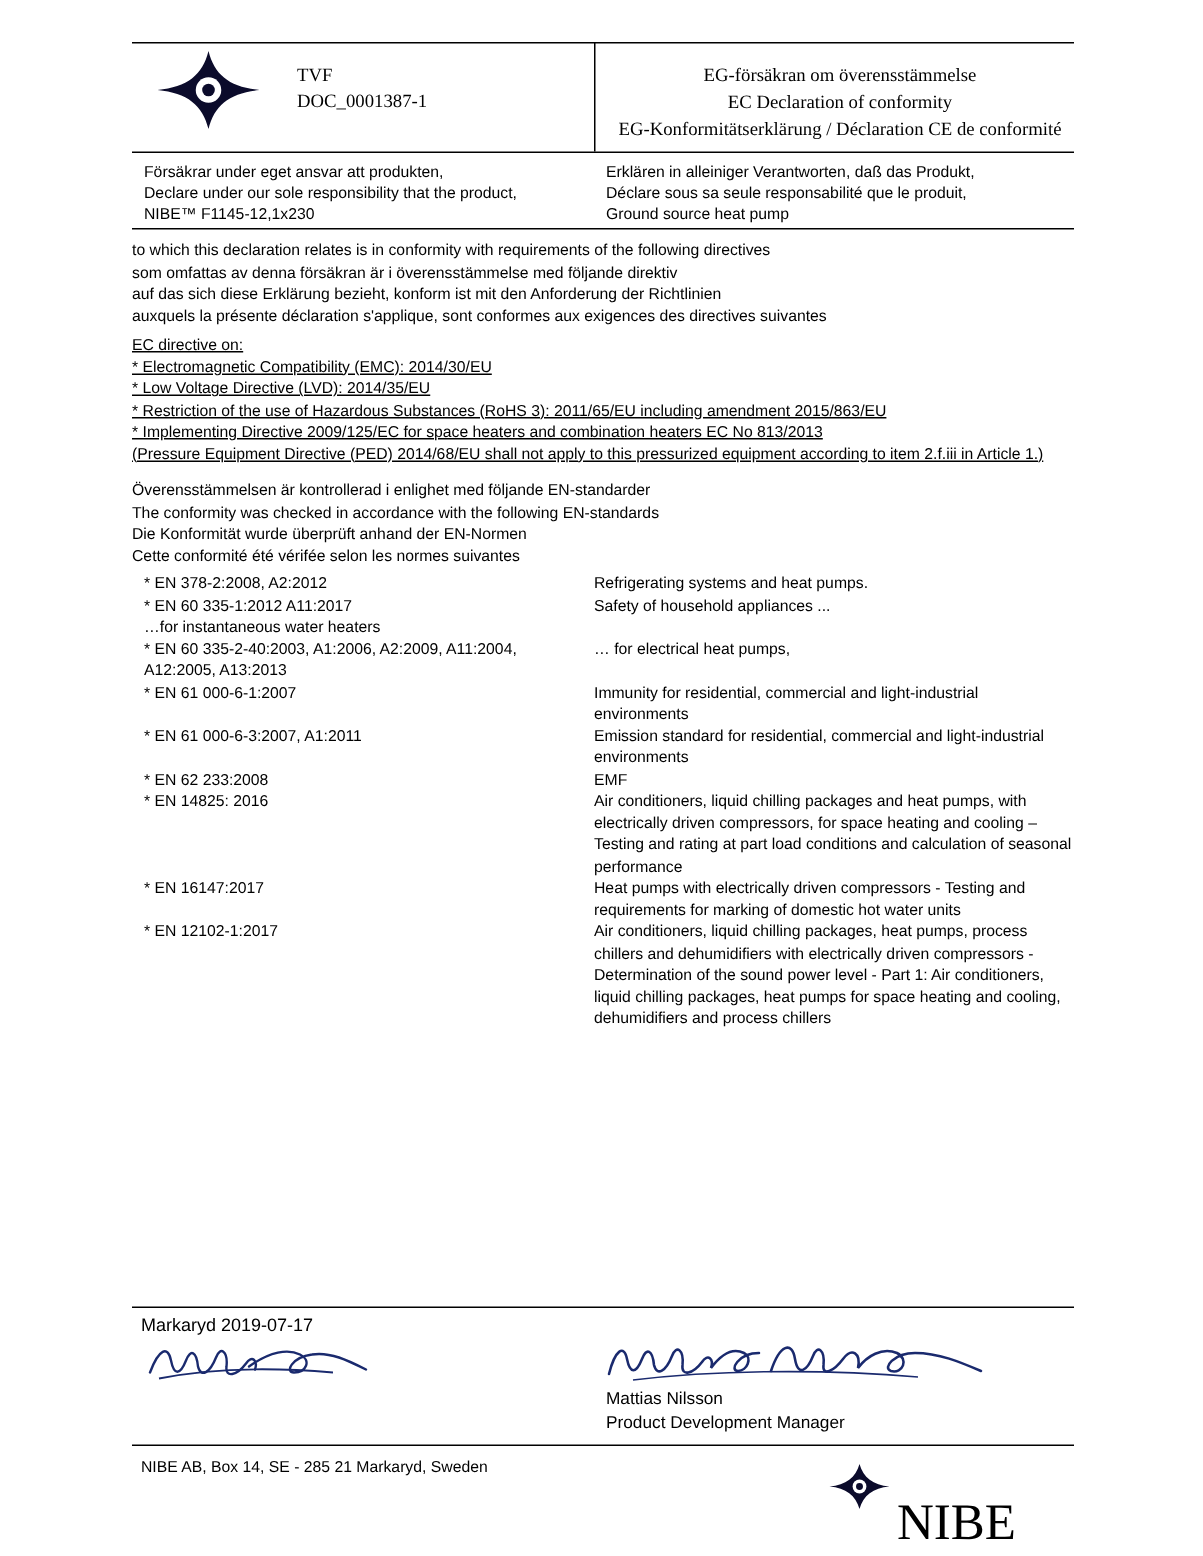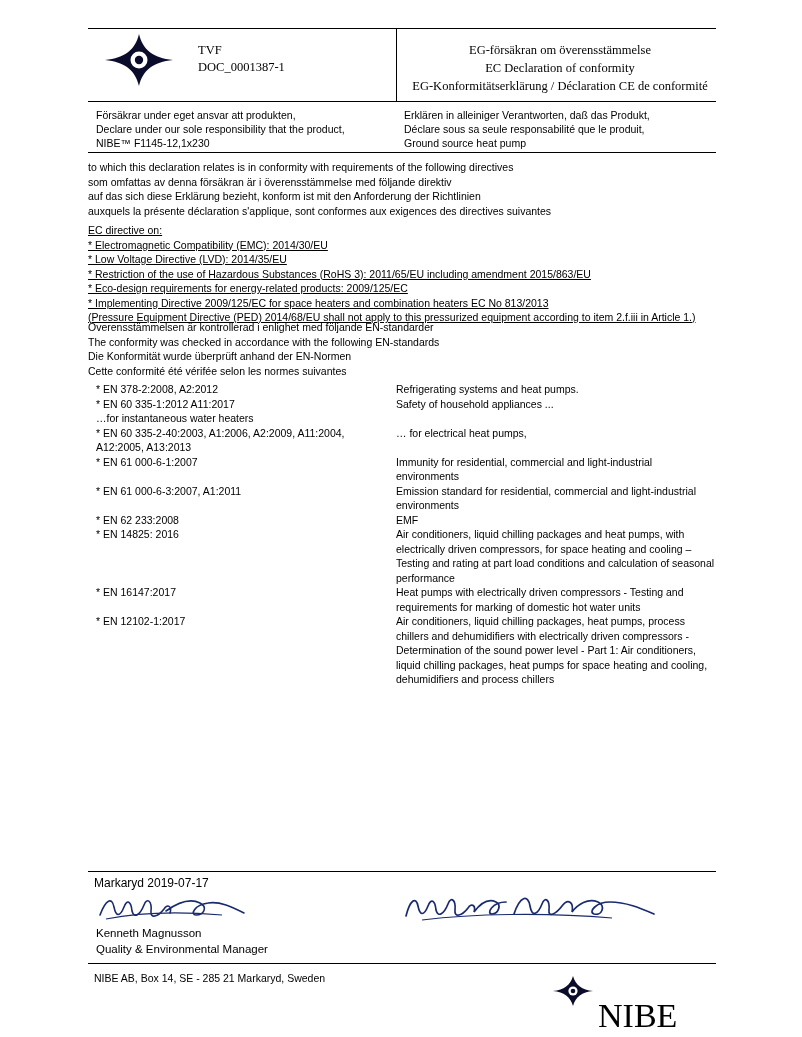--- a/index.html
+++ b/index.html
@@ -256,21 +256,20 @@
     <div>som omfattas av denna försäkran är i överensstämmelse med följande direktiv</div>
     <div>auf das sich diese Erklärung bezieht, konform ist mit den Anforderung der Richtlinien</div>
     <div>auxquels la présente déclaration s'applique, sont conformes aux exigences des directives suivantes</div>
   </div>
 
   <div class="para p-directive">
     <div>EC directive on:</div>
     <div>* Electromagnetic Compatibility (EMC): 2014/30/EU</div>
     <div>* Low Voltage Directive (LVD): 2014/35/EU</div>
     <div>* Restriction of the use of Hazardous Substances (RoHS 3): 2011/65/EU including amendment 2015/863/EU</div>
-    <div>* Eco-design requirements for energy-related products: 2009/125/EC</div>
     <div>* Implementing Directive 2009/125/EC for space heaters and combination heaters EC No 813/2013</div>
     <div>(Pressure Equipment Directive (PED) 2014/68/EU shall not apply to this pressurized equipment according to item 2.f.iii in Article 1.)</div>
   </div>
 
   <div class="para p-conform">
     <div>Överensstämmelsen är kontrollerad i enlighet med följande EN-standarder</div>
     <div>The conformity was checked in accordance with the following EN-standards</div>
     <div>Die Konformität wurde überprüft anhand der EN-Normen</div>
     <div>Cette conformité été vérifée selon les normes suivantes</div>
   </div>
@@ -330,25 +329,25 @@
   </div>
 
   <div class="scribble-right">
     <svg width="270" height="34" viewBox="0 0 270 34">
       <path d="M4 26 C8 10, 14 6, 16 16 C18 26, 22 26, 26 16 C29 8, 33 10, 34 20 C36 28, 42 24, 46 14 C49 6, 54 10, 53 20 C52 28, 60 26, 66 18 C70 12, 74 16, 72 22 C78 14, 86 8, 94 12 C100 15, 96 24, 90 24 C84 24, 90 12, 104 12" fill="none" stroke="#1a2a6e" stroke-width="1.7" stroke-linecap="round"></path>
       <path d="M112 24 C118 6, 126 4, 128 16 C130 28, 136 24, 140 14 C143 6, 148 10, 147 20 C146 28, 154 24, 160 16 C166 8, 172 12, 170 22 C176 14, 186 8, 196 12 C204 16, 200 26, 192 24 C186 22, 194 12, 208 12 C224 12, 238 18, 252 24" fill="none" stroke="#1a2a6e" stroke-width="1.7" stroke-linecap="round"></path>
       <path d="M20 30 C70 24, 140 22, 210 28" fill="none" stroke="#1a2a6e" stroke-width="1.1"></path>
     </svg>
   </div>
 
-  <div class="sig-left">
-    <div>Kenneth Magnusson</div>
-    <div>Quality &amp; Environmental Manager</div>
-  </div>
-
+
+  <div class="sig-right">
+    <div>Mattias Nilsson</div>
+    <div>Product Development Manager</div>
+  </div>
 
   <div class="foot-rule-bot"></div>
 
   <div class="address">NIBE AB, Box 14, SE - 285 21 Markaryd, Sweden</div>
 
   <div class="nibe-star">
     <svg width="42" height="32" viewBox="0 0 42 32">
       <path d="M21 1 C23.5 10, 30 15, 41 16 C30 17, 23.5 22, 21 31 C18.5 22, 12 17, 1 16 C12 15, 18.5 10, 21 1 Z" fill="#0b0b2b"></path>
       <circle cx="21" cy="16" r="4.6" fill="#ffffff"></circle>
       <circle cx="21" cy="16" r="2.3" fill="#0b0b2b"></circle>

